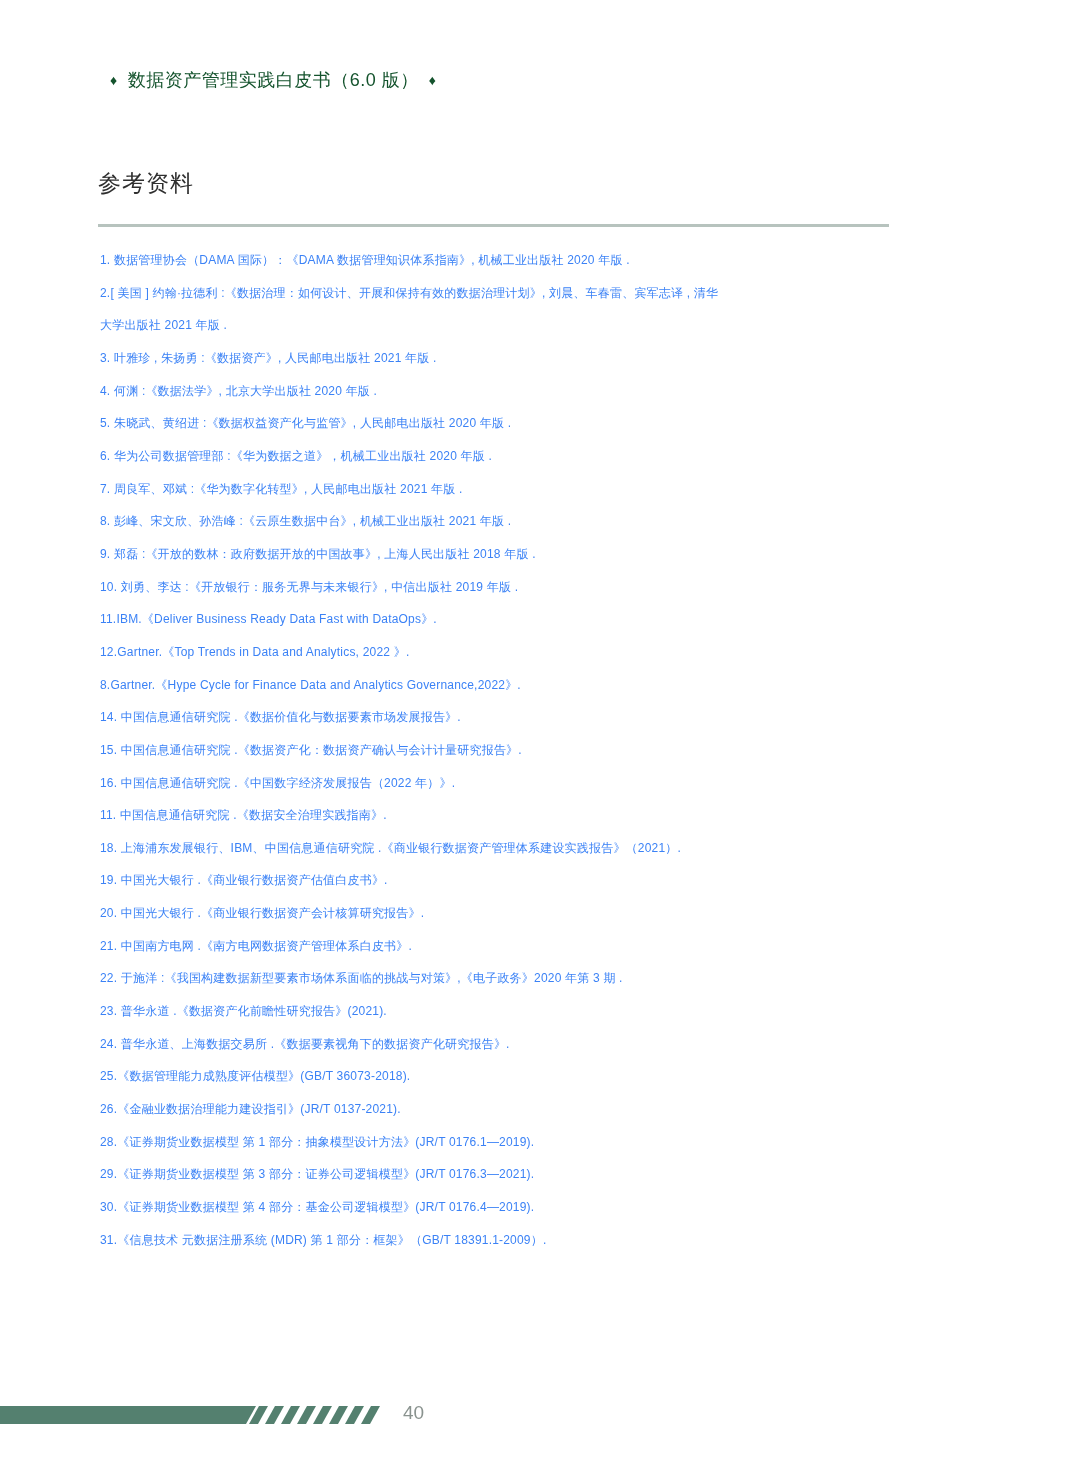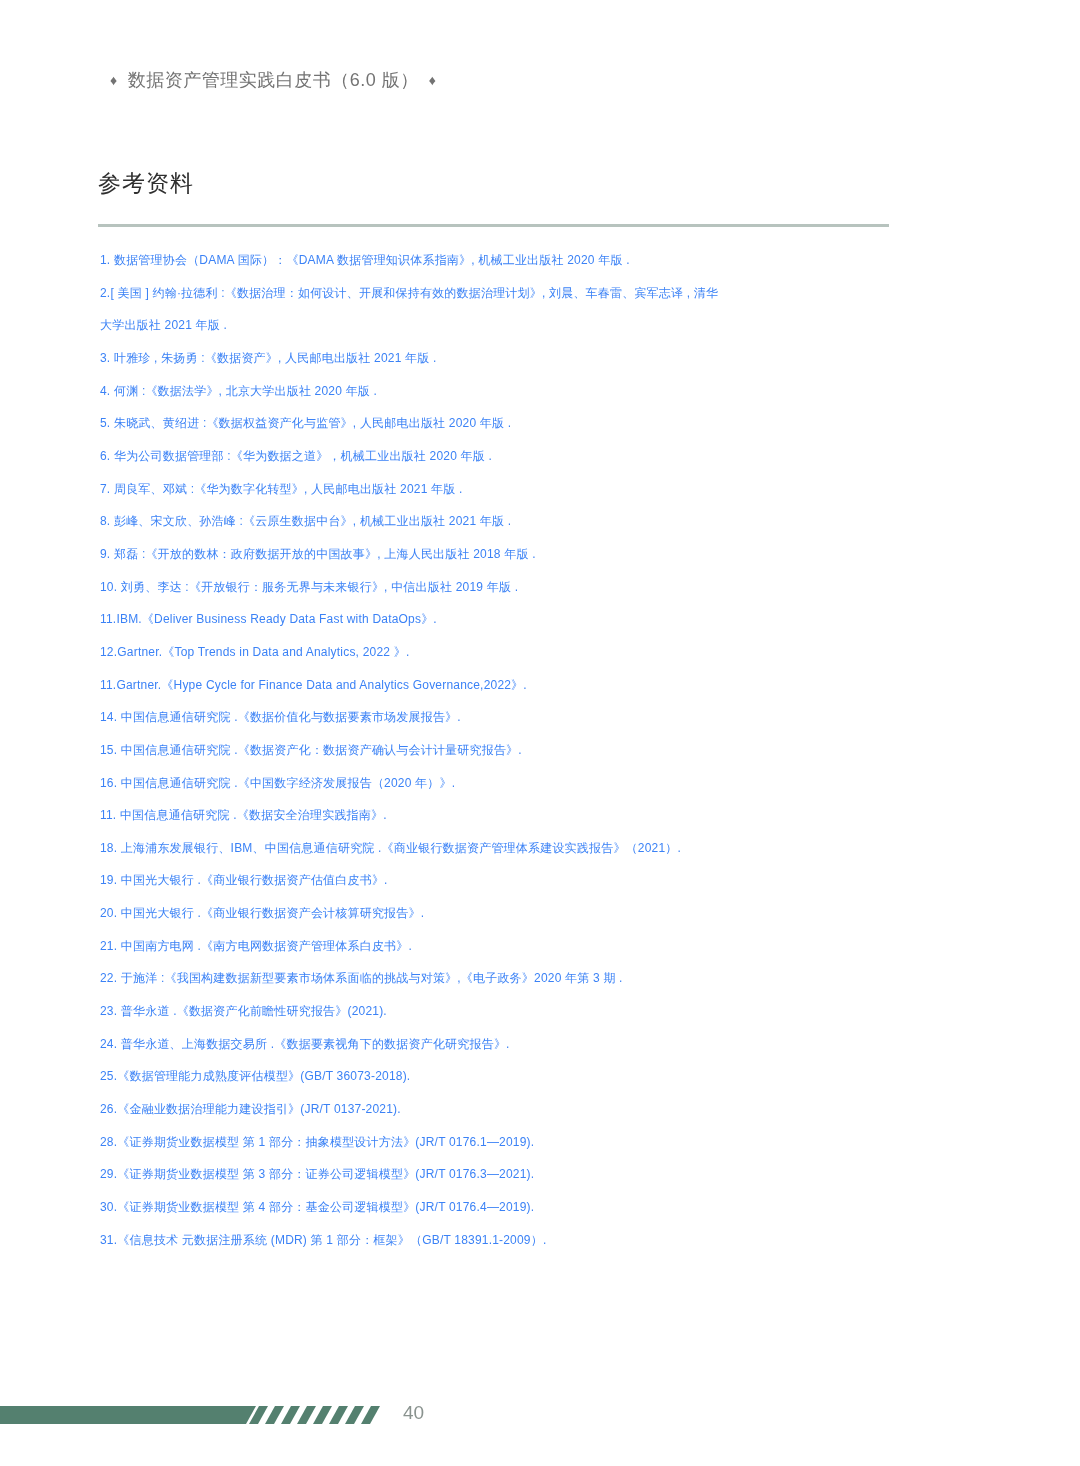--- a/index.html
+++ b/index.html
@@ -11,21 +11,21 @@
     background: #ffffff;
     overflow: hidden;
     font-family: "Liberation Sans", "DejaVu Sans", sans-serif;
   }
   .page-header {
     position: absolute;
     left: 110px;
     top: 67px;
     font-size: 18px;
     line-height: 26px;
-    color: #737373;
+    color: #14532d;
     letter-spacing: 0.5px;
     white-space: pre;
   }
   .page-header .diamond {
     font-size: 14px;
     position: relative;
     top: -1px;
   }
   .page-header .hdr-title { margin: 0 10px; }
   .page-title {
@@ -106,24 +106,24 @@
       <div class="ref-item">3. 叶雅珍 , 朱扬勇 :《数据资产》, 人民邮电出版社 2021 年版 .</div>
       <div class="ref-item">4. 何渊 :《数据法学》, 北京大学出版社 2020 年版 .</div>
       <div class="ref-item">5. 朱晓武、黄绍进 :《数据权益资产化与监管》, 人民邮电出版社 2020 年版 .</div>
       <div class="ref-item">6. 华为公司数据管理部 :《华为数据之道》，机械工业出版社 2020 年版 .</div>
       <div class="ref-item">7. 周良军、邓斌 :《华为数字化转型》, 人民邮电出版社 2021 年版 .</div>
       <div class="ref-item">8. 彭峰、宋文欣、孙浩峰 :《云原生数据中台》, 机械工业出版社 2021 年版 .</div>
       <div class="ref-item">9. 郑磊 :《开放的数林：政府数据开放的中国故事》, 上海人民出版社 2018 年版 .</div>
       <div class="ref-item">10. 刘勇、李达 :《开放银行：服务无界与未来银行》, 中信出版社 2019 年版 .</div>
       <div class="ref-item">11.IBM.《Deliver Business Ready Data Fast with DataOps》.</div>
       <div class="ref-item">12.Gartner.《Top Trends in Data and Analytics, 2022 》.</div>
-      <div class="ref-item">11.Gartner.《Hype Cycle for Finance Data and Analytics Governance,2022》.</div>
+      <div class="ref-item">8.Gartner.《Hype Cycle for Finance Data and Analytics Governance,2022》.</div>
       <div class="ref-item">14. 中国信息通信研究院 .《数据价值化与数据要素市场发展报告》.</div>
       <div class="ref-item">15. 中国信息通信研究院 .《数据资产化：数据资产确认与会计计量研究报告》.</div>
-      <div class="ref-item">16. 中国信息通信研究院 .《中国数字经济发展报告（2020 年）》.</div>
+      <div class="ref-item">16. 中国信息通信研究院 .《中国数字经济发展报告（2022 年）》.</div>
       <div class="ref-item">11. 中国信息通信研究院 .《数据安全治理实践指南》.</div>
       <div class="ref-item">18. 上海浦东发展银行、IBM、中国信息通信研究院 .《商业银行数据资产管理体系建设实践报告》（2021）.</div>
       <div class="ref-item">19. 中国光大银行 .《商业银行数据资产估值白皮书》.</div>
       <div class="ref-item">20. 中国光大银行 .《商业银行数据资产会计核算研究报告》.</div>
       <div class="ref-item">21. 中国南方电网 .《南方电网数据资产管理体系白皮书》.</div>
       <div class="ref-item">22. 于施洋 :《我国构建数据新型要素市场体系面临的挑战与对策》,《电子政务》2020 年第 3 期 .</div>
       <div class="ref-item">23. 普华永道 .《数据资产化前瞻性研究报告》(2021).</div>
       <div class="ref-item">24. 普华永道、上海数据交易所 .《数据要素视角下的数据资产化研究报告》.</div>
       <div class="ref-item">25.《数据管理能力成熟度评估模型》(GB/T 36073-2018).</div>
       <div class="ref-item">26.《金融业数据治理能力建设指引》(JR/T 0137-2021).</div>

